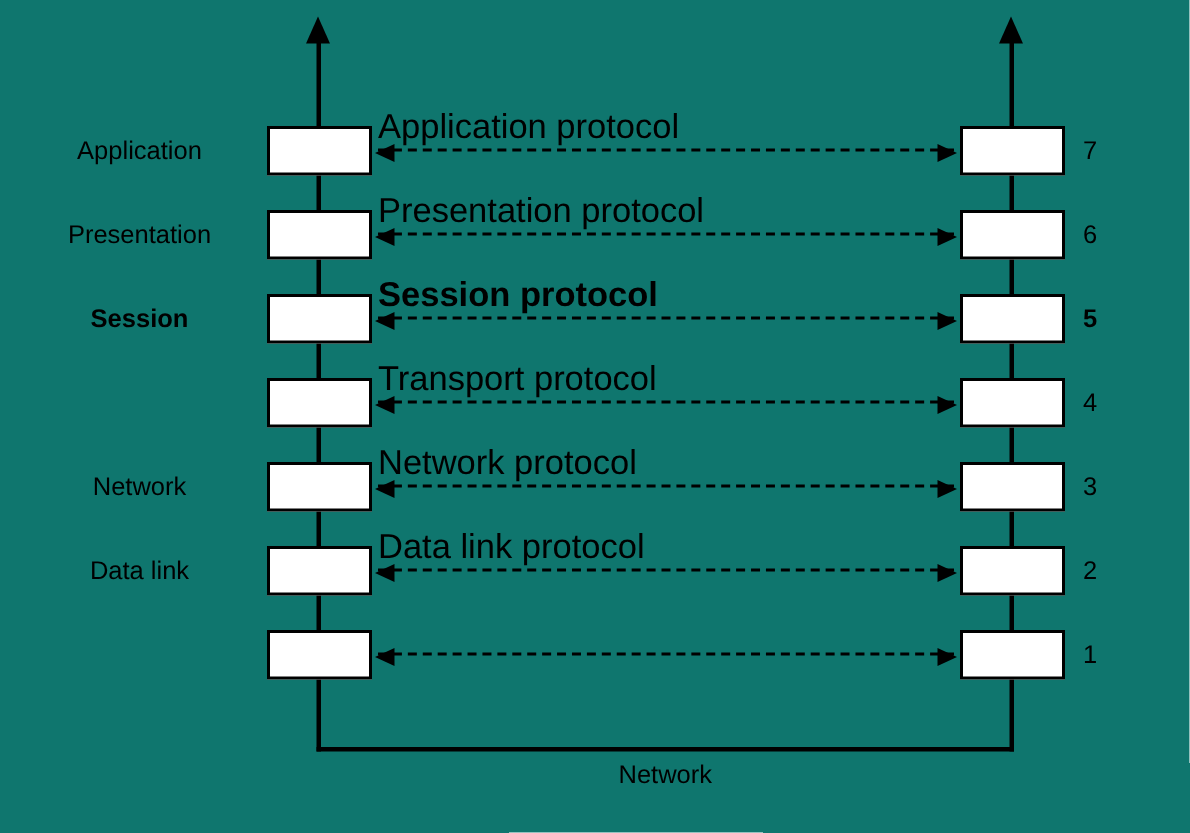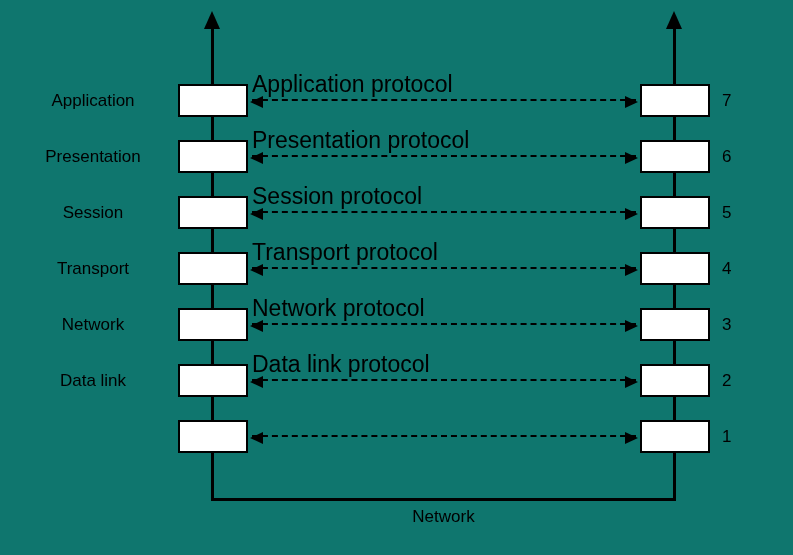--- a/index.html
+++ b/index.html
@@ -57,21 +57,21 @@
   }
   
   .layer-row {
     position: absolute;
     left: 0;
     width: 793px;
     height: 33px;
   }
   .row-0 { top: 84px; }
   .row-1 { top: 140px; }
-  .row-2 { top: 196px; }
+  .row-2 { top: 196px; font-weight: bold; }
   .row-3 { top: 252px; }
   .row-4 { top: 308px; }
   .row-5 { top: 364px; }
   .row-6 { top: 420px; }
   .layer-name {
     position: absolute;
     left: 10px;
     width: 166px;
     top: 50%;
     transform: translateY(-50%);
@@ -168,21 +168,20 @@
   <div class="layer-row row-2">
     <div class="layer-name">Session</div>
     <div class="box left"></div>
     <div class="protocol-label">Session protocol</div>
     <div class="protocol-arrow"></div>
     <div class="box right"></div>
     <div class="layer-number">5</div>
   </div>
 
   <div class="layer-row row-3">
-    <div class="layer-name">Transport</div>
     <div class="box left"></div>
     <div class="protocol-label">Transport protocol</div>
     <div class="protocol-arrow"></div>
     <div class="box right"></div>
     <div class="layer-number">4</div>
   </div>
 
   <div class="layer-row row-4">
     <div class="layer-name">Network</div>
     <div class="box left"></div>

